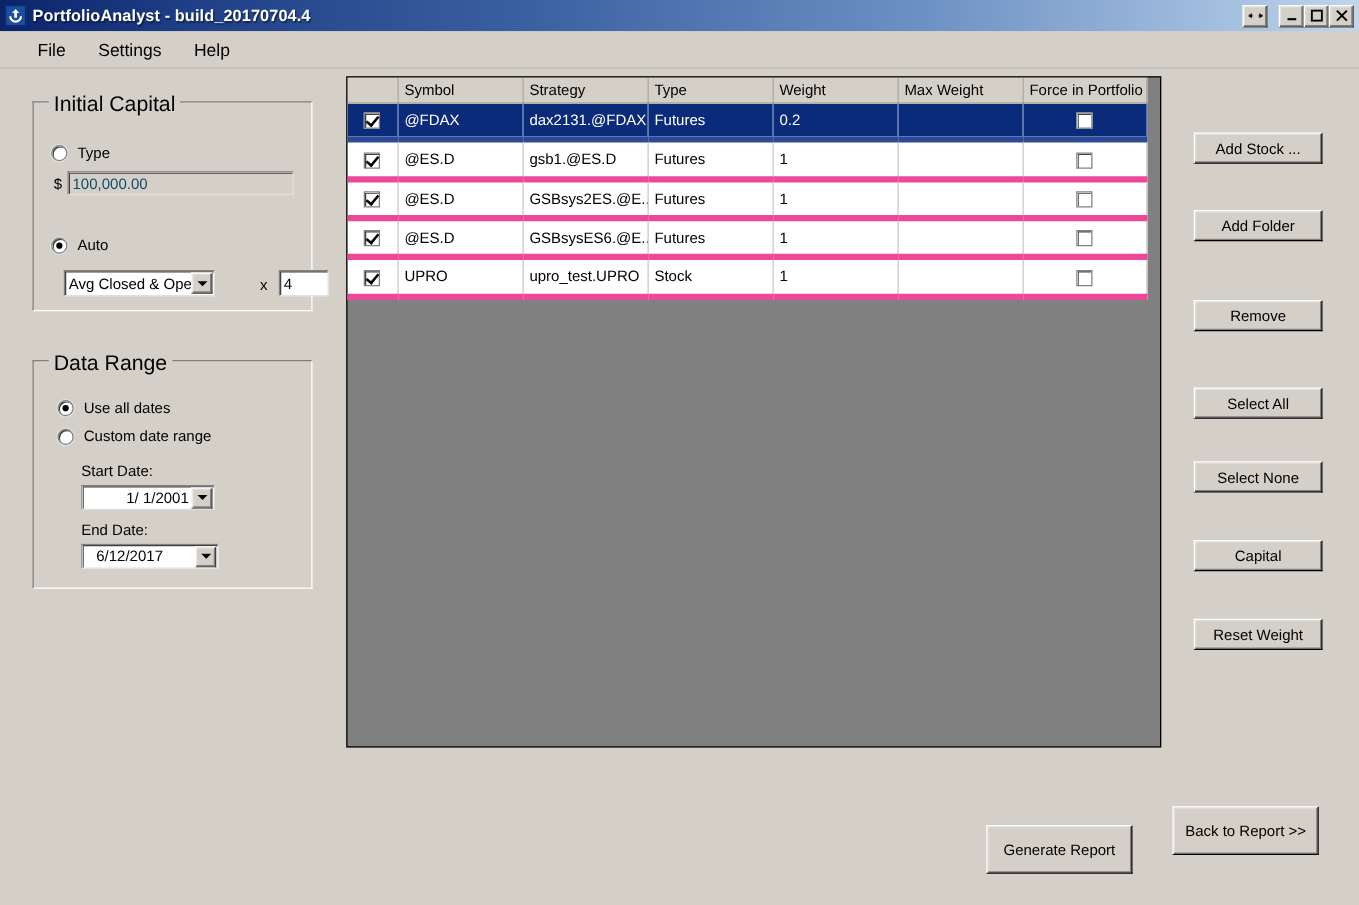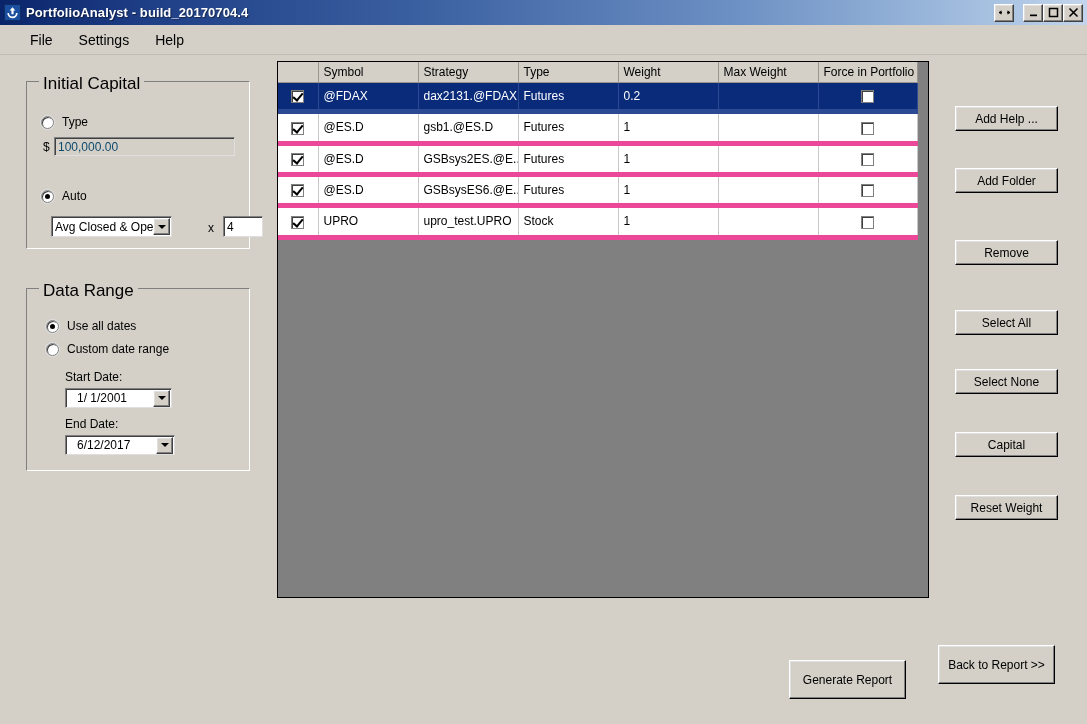--- a/index.html
+++ b/index.html
@@ -362,21 +362,21 @@
     <span class="radio-label">Use all dates</span>
   </div>
 
   <div class="radio-row" style="left:19px; top:53px;">
     <span class="radio"></span>
     <span class="radio-label">Custom date range</span>
   </div>
 
   <span class="plain-label" style="left:38px; top:81px;">Start Date:</span>
   <div class="combobox" style="position:absolute; left:38px; top:99px; width:107px; height:20px;">
-    <span class="combo-value" style="padding-left:8px;">1/ 1/2001</span>
+    <span class="combo-value" style="padding-left:8px;margin-left:24px;">1/ 1/2001</span>
     <span class="combo-btn">
         <span class="arrow-down"></span>
       </span>
   </div>
 
   <span class="plain-label" style="left:38px; top:128px;">End Date:</span>
   <div class="combobox" style="position:absolute; left:38px; top:146px; width:110px; height:20px;">
     <span class="combo-value" style="padding-left:8px;">6/12/2017</span>
     <span class="combo-btn">
         <span class="arrow-down"></span>
@@ -449,21 +449,21 @@
           <td>upro_test.UPRO</td>
           <td>Stock</td>
           <td>1</td>
           <td></td>
           <td class="cb-cell"><span class="checkbox"></span></td>
         </tr>
       </tbody>
   </table>
 </div>
 
-<div class="btn side-btn" style="top:106px;">Add Help ...</div>
+<div class="btn side-btn" style="top:106px;">Add Stock ...</div>
 <div class="btn side-btn" style="top:168px;">Add Folder</div>
 <div class="btn side-btn" style="top:240px;">Remove</div>
 <div class="btn side-btn" style="top:310px;">Select All</div>
 <div class="btn side-btn" style="top:369px;">Select None</div>
 <div class="btn side-btn" style="top:432px;">Capital</div>
 <div class="btn side-btn" style="top:495px;">Reset Weight</div>
 
 <div class="btn" style="left:789px; top:660px; width:117px; height:39px;">Generate Report</div>
 <div class="btn" style="left:938px; top:645px; width:117px; height:39px;">Back to Report &gt;&gt;</div>
 

